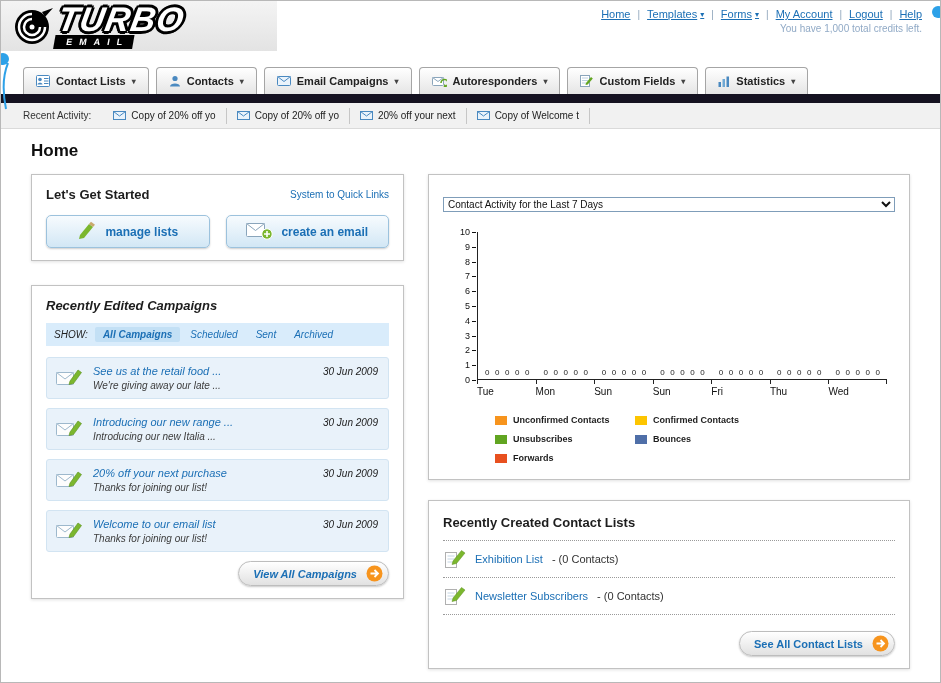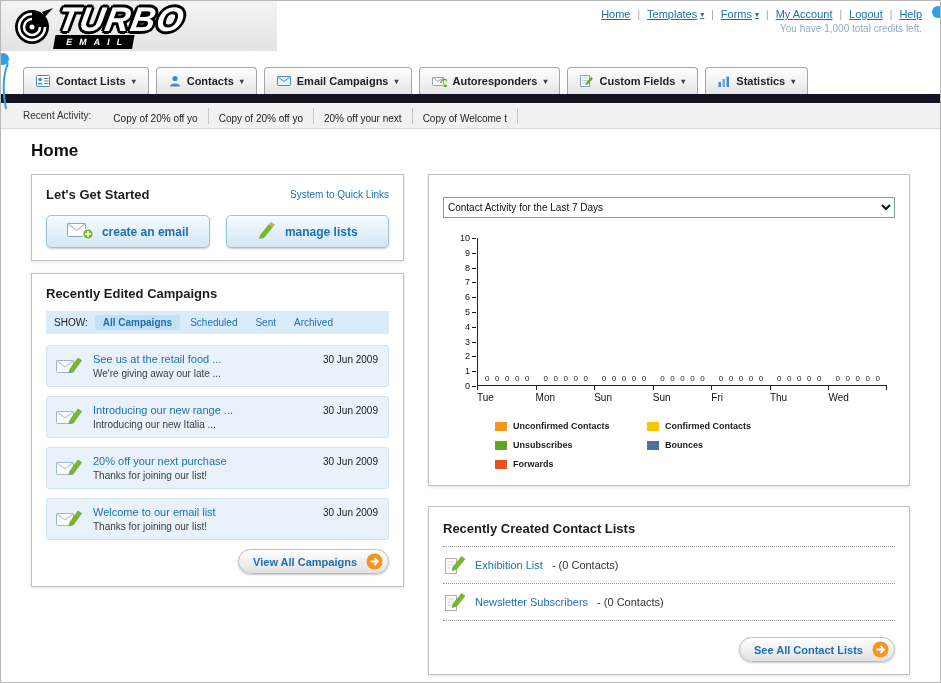--- a/index.html
+++ b/index.html
@@ -34,78 +34,78 @@
     background:linear-gradient(#ffffff,#e5e5e5); font-size:11px; font-weight:bold; color:#222; }
   .nav-tab .dd { color:#444; }
   .tab-icon { display:flex; align-items:center; }
   .navbar-dark { height:9px; background:#151221; }
 
   
   .activity { display:flex; align-items:center; height:26px; background:#f1f1f1; border-bottom:1px solid #dadada;
     padding-left:22px; font-size:10px; color:#333; }
   .activity-label { margin-right:12px; }
   .act-item { display:flex; align-items:center; gap:5px; padding:0 10px; border-right:1px solid #c6c6c6;
-    color:#222; cursor:pointer; height:16px;flex-direction:column; }
+    color:#222; cursor:pointer; height:16px; }
 
   
   .content { padding:10px 30px 0; }
   .page-title { font-size:17px; font-weight:bold; color:#0e0e0e; margin:2px 0 13px; }
   .columns { display:flex; gap:24px; align-items:flex-start; }
   .col-left { width:373px; flex:none; }
   .col-right { flex:1; min-width:0; }
   .panel { border:1px solid #c2c2c2; background:#fff; box-shadow:0 1px 3px rgba(0,0,0,.12); }
   .panel-pad { padding:12px 14px; }
   .panel-title { font-size:13px; font-weight:bold; color:#1d1d1d; }
 
   
   .gs-head { display:flex; justify-content:space-between; align-items:center; }
   .gs-link { font-size:10px; color:#1b6fb5; cursor:pointer; }
   .gs-btns { display:flex; gap:16px; margin-top:13px; }
   .cta { flex:1; height:33px; display:flex; align-items:center; justify-content:center; gap:8px; cursor:pointer;
     border:1px solid #9cc2dd; border-radius:5px; background:linear-gradient(#f7fbfe,#d2e7f5);
     box-shadow:0 1px 2px rgba(0,0,0,.2); color:#1b6fb5; font-weight:bold; font-size:12px; }
 
   
-  .camp-panel { margin-top:12px; }
+  .camp-panel { margin-top:24px;font-style:italic; }
   .tabstrip { display:flex; align-items:center; gap:2px; background:#d9ecfb; padding:4px 8px; margin-top:10px; font-size:10px; }
   .show-label { color:#222; margin-right:5px; }
   .ctab { color:#1b6fb5; padding:2px 8px; cursor:pointer; }
   .ctab.sel { font-weight:bold; background:#c3e0f5; border-radius:2px; }
   .camp-list { margin-top:11px; }
   .camp-row { position:relative; background:#e9f2fa; border:1px solid #d2e4f2; border-radius:3px;
     padding:7px 84px 7px 46px; margin-bottom:9px; min-height:41px; cursor:pointer; }
   .camp-icon { position:absolute; left:9px; top:8px; }
   .camp-title { font-size:11px; color:#1b6fb5; }
   .camp-sub { font-size:10px; color:#3c3c3c; margin-top:3px; }
   .camp-date { position:absolute; top:8px; right:10px; font-size:10px; color:#1a1a1a; }
   .panel-foot { display:flex; justify-content:flex-end; margin-top:6px; }
   .pill { display:inline-flex; align-items:center; gap:9px; cursor:pointer;
     border:1px solid #bdbdbd; border-radius:14px; padding:3px 5px 3px 14px;
     background:linear-gradient(#ffffff,#e1e1e1); box-shadow:0 1px 2px rgba(0,0,0,.22);
     color:#1b6fb5; font-weight:bold; font-size:11px; }
 
   
-  .stats-select { width:100%; margin-top:10px; height:21px; font-size:10px; font-family:inherit;
+  .stats-select { width:100%; margin-top:10px; height:15px; font-size:10px; font-family:inherit;
     color:#111; border:1px solid #7f9db9; background:#fff; }
   .chart { margin-top:20px; padding:0 8px; }
   .chart-body { display:flex; }
   .y-axis { position:relative; width:26px; height:148px; flex:none; }
   .ytick { position:absolute; right:1px; display:flex; align-items:center; gap:2px; font-size:9px; color:#111; line-height:1; }
   .ymark { display:inline-block; width:4px; height:1px; background:#111; }
   .plot-col { flex:1; }
   .plot { display:flex; height:148px; border-left:1px solid #222; border-bottom:1px solid #222; }
   .bargroup { flex:1; display:flex; align-items:flex-end; justify-content:center; gap:3px; }
   .bar { width:7px; position:relative; }
   .barval { position:absolute; bottom:2px; left:50%; transform:translateX(-50%); font-size:8px; color:#222; }
   .x-axis { display:flex; position:relative; }
   .x-axis::after { content:""; position:absolute; right:0; top:0; width:1px; height:4px; background:#222; }
   .xlab { flex:1; font-size:10px; color:#111; position:relative; padding-top:6px; }
   .xlab::before { content:""; position:absolute; left:0; top:0; width:1px; height:4px; background:#222; }
   .legend { display:flex; flex-wrap:wrap; row-gap:9px; margin:18px 0 4px 44px; }
-  .legend-item { width:152px; display:flex; align-items:center; gap:6px; font-size:9px; font-weight:bold; color:#1d1d1d; }
+  .legend-item { width:140px; display:flex; align-items:center; gap:6px; font-size:9px; font-weight:bold; color:#1d1d1d; }
   .swatch { width:12px; height:9px; flex:none; }
 
   
   .cl-panel { margin-top:20px; }
   .cl-title-row { border-bottom:1px dotted #9a9a9a; padding-bottom:9px; }
   .cl-item { display:flex; align-items:center; gap:9px; padding:8px 2px; border-bottom:1px dotted #9a9a9a;
     font-size:11px; cursor:pointer; }
   .cl-name { color:#1b6fb5; }
   .cl-detail { color:#333; }
   .cl-foot { display:flex; justify-content:flex-end; margin-top:16px; }
@@ -283,37 +283,37 @@
       <div class="col-left">
 
         <div class="panel panel-pad">
           <div class="gs-head">
             <span class="panel-title">Let's Get Started</span>
             <span class="gs-link">System to Quick Links</span>
           </div>
           <div class="gs-btns">
             <div class="cta">
               <span>
+                <svg width="20" height="18" viewBox="0 0 20 18">
+                    <path d="M3,14 L12,3 L16,6 L7,17 L2,18 Z" fill="#7bb72e"></path>
+                    <path d="M12,3 L14,0.8 L18,3.8 L16,6 Z" fill="#caa96e"></path>
+                  </svg>
+              </span>
+              <span>manage lists</span>
+            </div>
+            <div class="cta">
+              <span>
                 <svg width="27" height="20" viewBox="0 0 27 20">
                     <rect x="0.5" y="3.5" width="18" height="13" rx="1" fill="#fff" stroke="#8aa5bb"></rect>
                     <path d="M0.5,3.5 L9.5,10.5 L18.5,3.5" fill="none" stroke="#8aa5bb"></path>
                     <circle cx="21" cy="14" r="5.2" fill="#7bb72e" stroke="#fff"></circle>
                     <path d="M21,11 v6 M18,14 h6" stroke="#fff" stroke-width="1.6"></path>
                   </svg>
               </span>
               <span>create an email</span>
-            </div>
-            <div class="cta">
-              <span>
-                <svg width="20" height="18" viewBox="0 0 20 18">
-                    <path d="M3,14 L12,3 L16,6 L7,17 L2,18 Z" fill="#7bb72e"></path>
-                    <path d="M12,3 L14,0.8 L18,3.8 L16,6 Z" fill="#caa96e"></path>
-                  </svg>
-              </span>
-              <span>manage lists</span>
             </div>
           </div>
         </div>
 
         <div class="panel panel-pad camp-panel">
           <div class="panel-title">Recently Edited Campaigns</div>
           <div class="tabstrip">
             <span class="show-label">SHOW:</span>
             <span class="ctab sel">All Campaigns</span>
             <span class="ctab">Scheduled</span>

